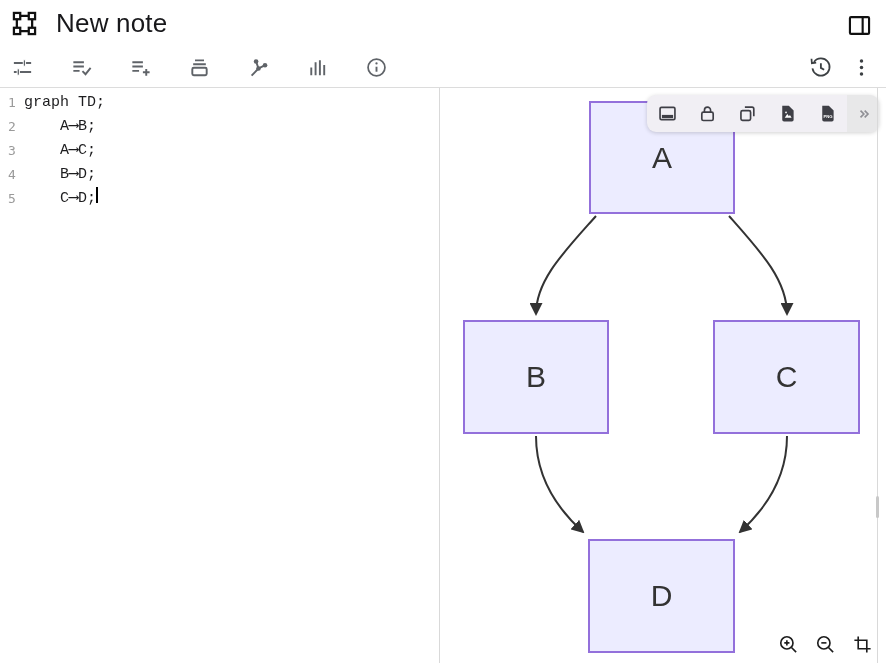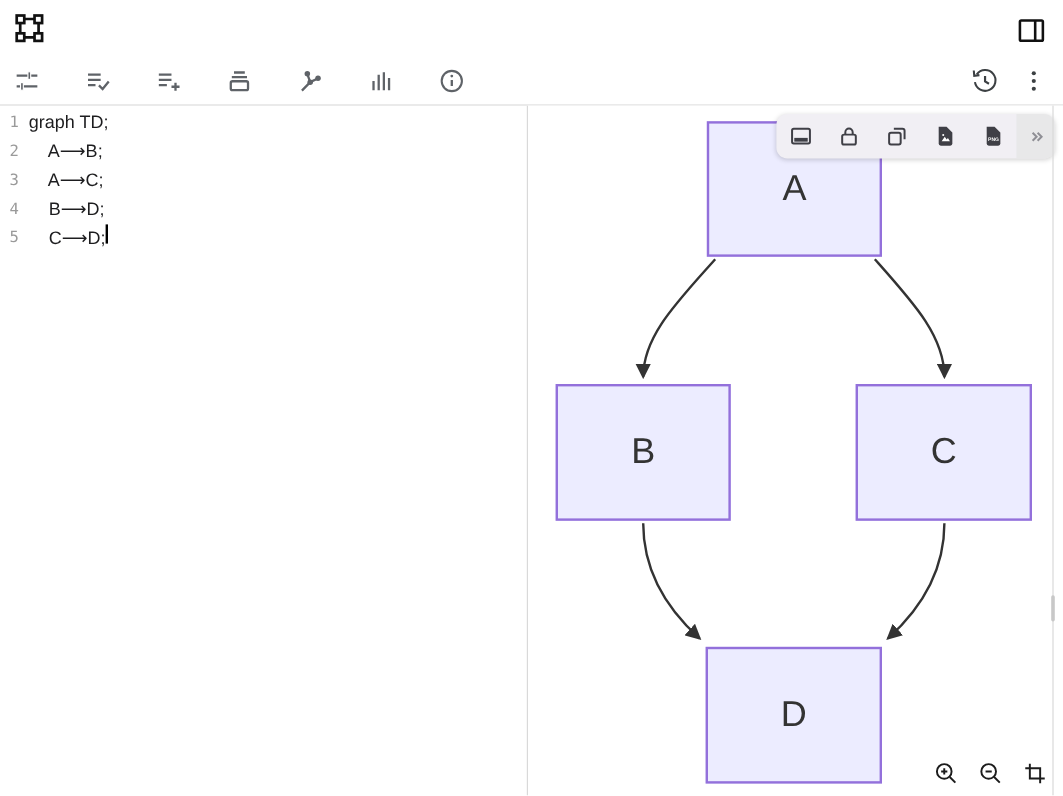--- a/index.html
+++ b/index.html
@@ -22,21 +22,21 @@
                 align-items:center; gap:7px; }
   .tool-right .tbtn { margin-right:0; color:#3c4043; }
 
   
   .main { display:flex; width:886px; height:575px; }
   .editor { width:440px; height:575px; border-right:1px solid #d9d9d9;
             padding-top:3px; background:#fff; }
   .code-row { display:flex; height:24px; line-height:24px; }
   .gutter { width:24px; padding-left:8px; flex:0 0 auto; color:#9a9a9a;
             font-family:"DejaVu Sans Mono", monospace; font-size:13px; }
-  .code { white-space:pre; font-family:Liberation Sans, sans-serif;
+  .code { white-space:pre; font-family:Liberation Mono, monospace;
           font-size:15px; color:#1d1d1f;text-align:right; }
   .caret { display:inline-block; width:2px; height:16px; background:#000;
            vertical-align:-3px; }
 
   
   .canvas { position:relative; flex:1; height:575px; background:#fff; }
   .edges { position:absolute; left:0; top:0; width:445px; height:575px; pointer-events:none; }
   .node { position:absolute; background:#ECECFF; border:2px solid #9370DB;
           display:flex; align-items:center; justify-content:center;
           font-size:30px; color:#333; cursor:pointer; }
@@ -75,20 +75,21 @@
   <div class="title-row">
     <span class="frame-ic">
       <svg viewBox="0 0 24 24" fill="none" stroke="currentColor" stroke-width="2">
         <path d="M7 5.2h10M7 18.8h10M5.2 7v10M18.8 7v10"></path>
         <rect x="2.6" y="2.6" width="5.6" height="5.6" fill="#fff"></rect>
         <rect x="15.8" y="2.6" width="5.6" height="5.6" fill="#fff"></rect>
         <rect x="2.6" y="15.8" width="5.6" height="5.6" fill="#fff"></rect>
         <rect x="15.8" y="15.8" width="5.6" height="5.6" fill="#fff"></rect>
       </svg>
     </span>
+    <span class="page-title">New note</span>
     <button class="panel-toggle">
       <svg viewBox="0 0 24 24" fill="none" stroke="currentColor" stroke-width="1.9">
         <rect x="3.5" y="4.5" width="17" height="15" rx="1"></rect>
         <line x1="14.8" y1="4.5" x2="14.8" y2="19.5"></line>
       </svg>
     </button>
   </div>
 
   <div class="tool-row">
     <button class="tbtn">

